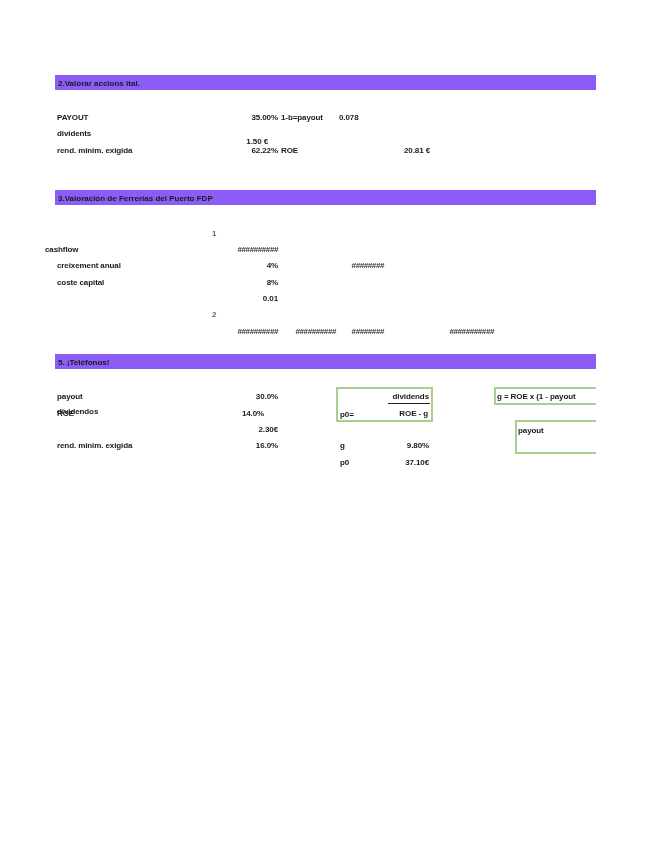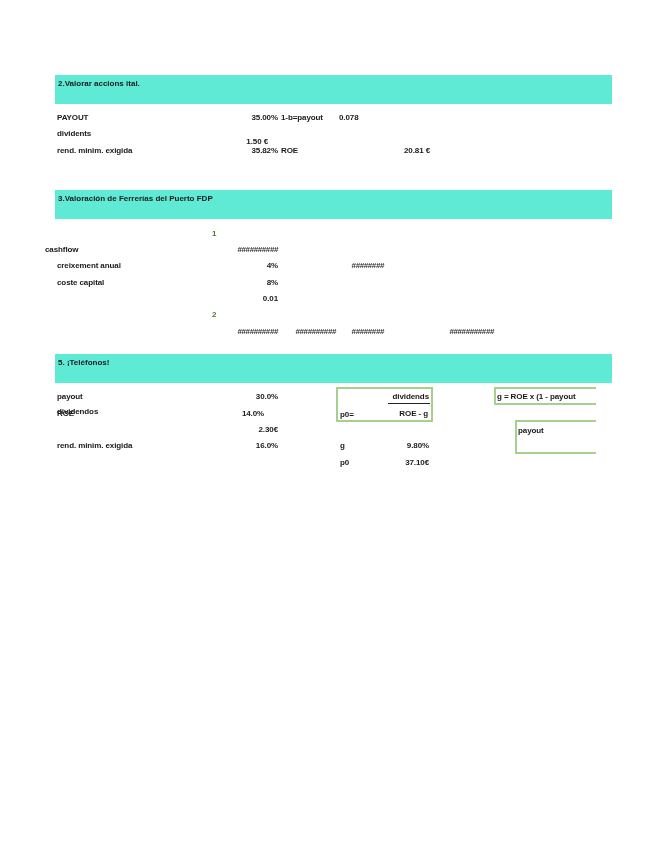--- a/index.html
+++ b/index.html
@@ -5,23 +5,22 @@
     html, body { margin: 0; padding: 0; background: #ffffff; }
     body {
       width: 655px; height: 848px; position: relative; overflow: hidden;
       font-family: "Liberation Sans", "DejaVu Sans", sans-serif;
       color: #1a1a1a;
     }
     .t { position: absolute; font-size: 8px; line-height: 10px; white-space: nowrap; letter-spacing: -0.1px; }
     .b { font-weight: bold; }
     .r { text-align: right; }
     .band {
-      position: absolute; left: 55px; width: 541px; height: 29px;
-      background: #5eead4;
-      padding-left: 16px;
+      position: absolute; left: 55px; width: 541px; height: 15px;
+      background: #8b5cf6;
     }
     .band-label { position: absolute; left: 3px; top: 4px; font-size: 8px; font-weight: bold; line-height: 10px; white-space: nowrap; }
     .green { color: #4a7a2e; font-weight: bold; }
     .hash { color: #333; font-weight: bold; letter-spacing: -0.4px; }
     .box { position: absolute; border: 2px solid #a8d08d; box-sizing: border-box; }
     .box-open-right { border-right: none; }
     .underline { position: absolute; height: 1px; background: #222; }
   </style>
 </head>
 <body>
@@ -32,21 +31,21 @@
 
 <span class="t b" style="left:57px; top:113px;">PAYOUT</span>
 <span class="t b r" style="left:228px; top:113px; width:50px;">35.00%</span>
 <span class="t b" style="left:281px; top:113px;">1-b=payout</span>
 <span class="t b" style="left:339px; top:113px;">0.078</span>
 
 <span class="t b" style="left:57px; top:129px;">dividents</span>
 <span class="t b r" style="left:218px; top:129px; width:50px;margin-top:8px;">1.50 €</span>
 
 <span class="t b" style="left:57px; top:146px;">rend. minim. exigida</span>
-<span class="t b r" style="left:228px; top:146px; width:50px;">35.82%</span>
+<span class="t b r" style="left:228px; top:146px; width:50px;">62.22%</span>
 <span class="t b" style="left:281px; top:146px;">ROE</span>
 <span class="t b r" style="left:380px; top:146px; width:50px;">20.81 €</span>
 
 <div class="band" style="top:190px;">
   <span class="band-label">3.Valoración de Ferrerías del Puerto FDP</span>
 </div>
 
 <span class="t green" style="left:212px; top:229px;">1</span>
 
 <span class="t b" style="left:45px; top:245px;">cashflow</span>

